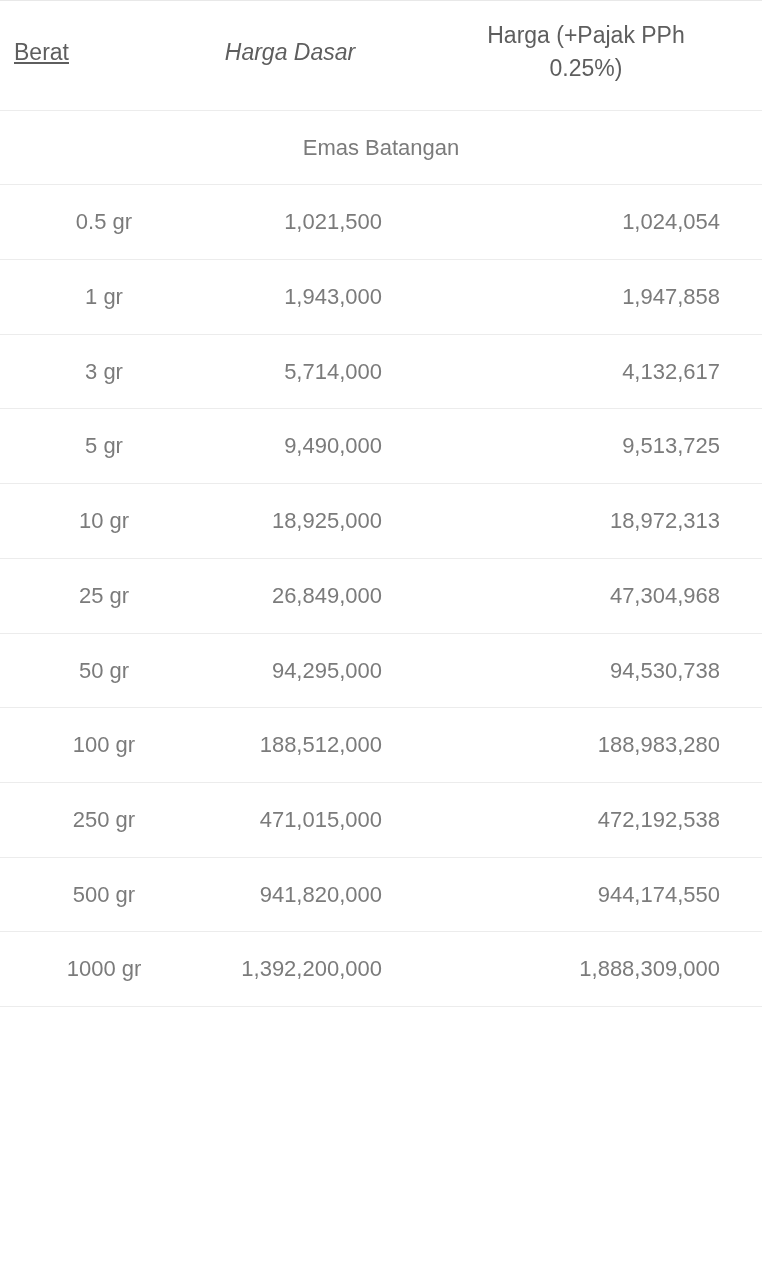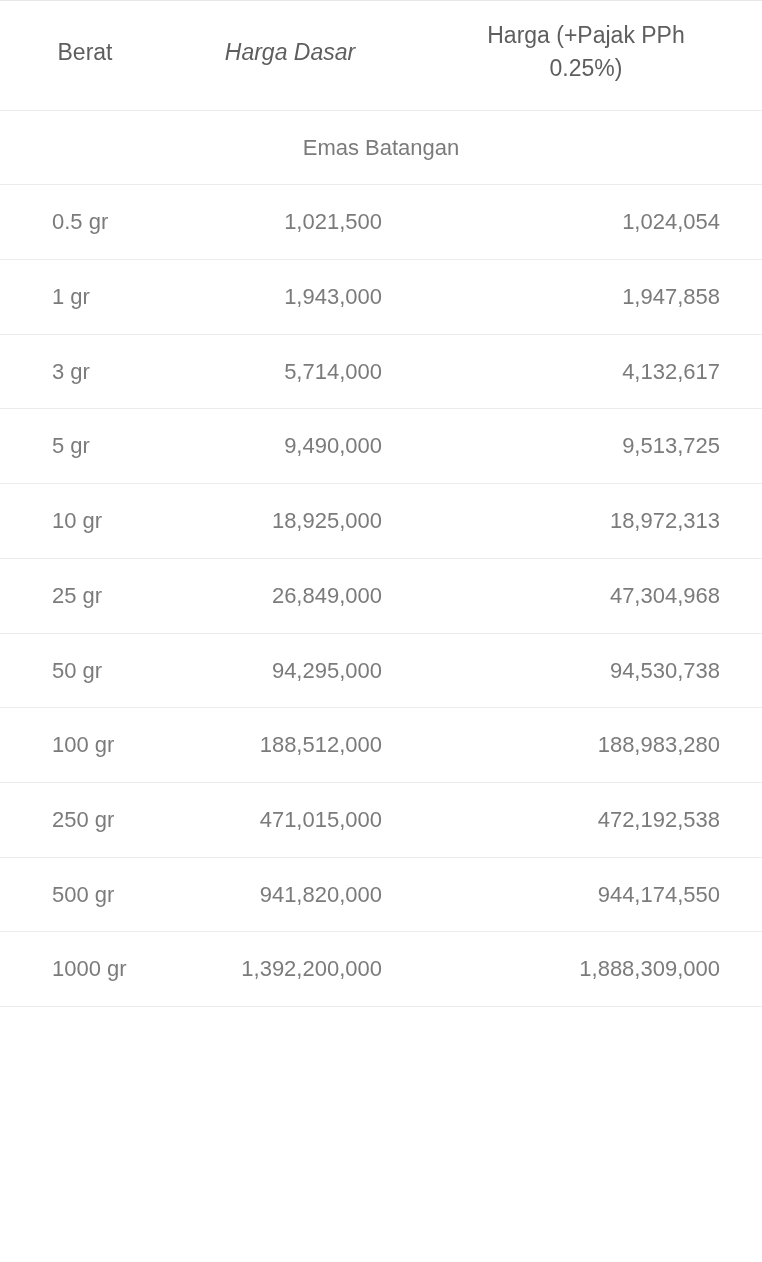--- a/index.html
+++ b/index.html
@@ -28,21 +28,21 @@
   .price-table thead th {
     font-weight: 400;
     font-size: 23px;
     color: #5e5e5e;
     padding: 18px 14px 24px 14px;
     border-top: 1px solid #e8e8e8;
     border-bottom: 1px solid #ececec;
     line-height: 1.45;
     vertical-align: middle;
   }
-  .price-table thead th.h-weight { text-align: center; }
+  .price-table thead th.h-weight { text-align: left; text-decoration: underline; }
   .price-table thead th.h-base   { text-align: center; font-style: italic; }
   .price-table thead th.h-tax    { text-align: center; padding-left: 40px; padding-right: 40px;}
 
   .section-row td {
     text-align: center;
     font-size: 23px;
     font-weight: 400;
     color: #5e5e5e;
     padding: 23px 10px 23px 10px;
     border-bottom: 1px solid #ececec;
@@ -52,21 +52,21 @@
   .price-table tbody td {
     font-size: 22px;
     font-weight: 400;
     color: #7b7b7b;
     border-bottom: 1px solid #ececec;
     padding: 22px 14px;
     line-height: 1.35;
   }
 
   .cell-weight {
-    text-align: left;
+    text-align: center;
     padding-left: 52px !important;
   }
   .cell-base {
     text-align: right;
     padding-right: 28px !important;
   }
   .cell-tax {
     text-align: right;
     padding-right: 42px !important;
   }

